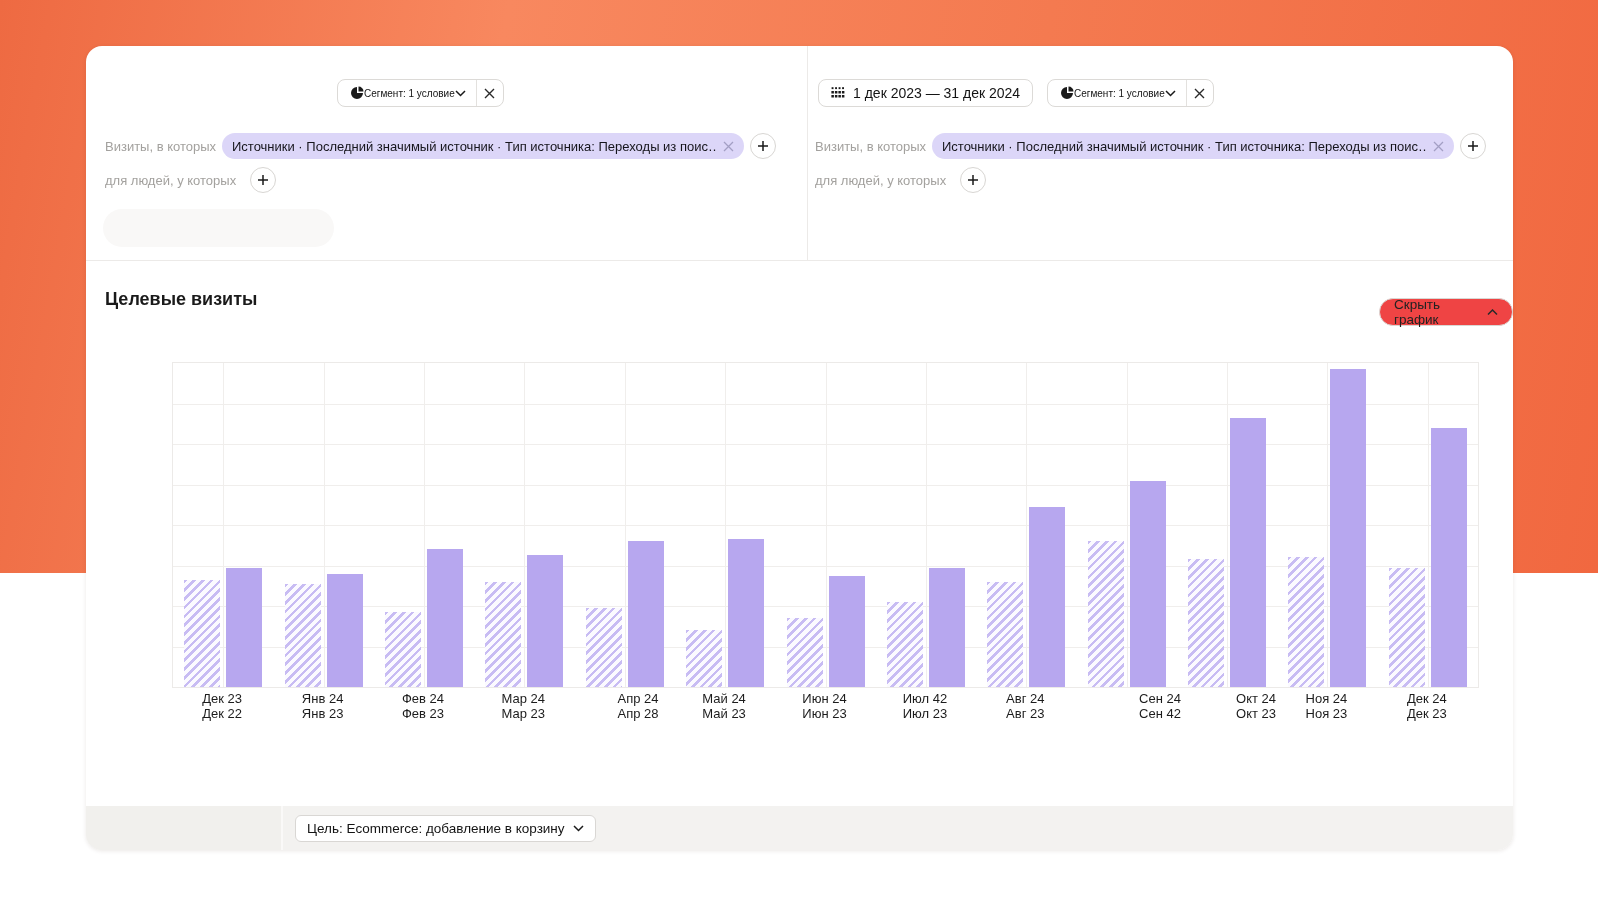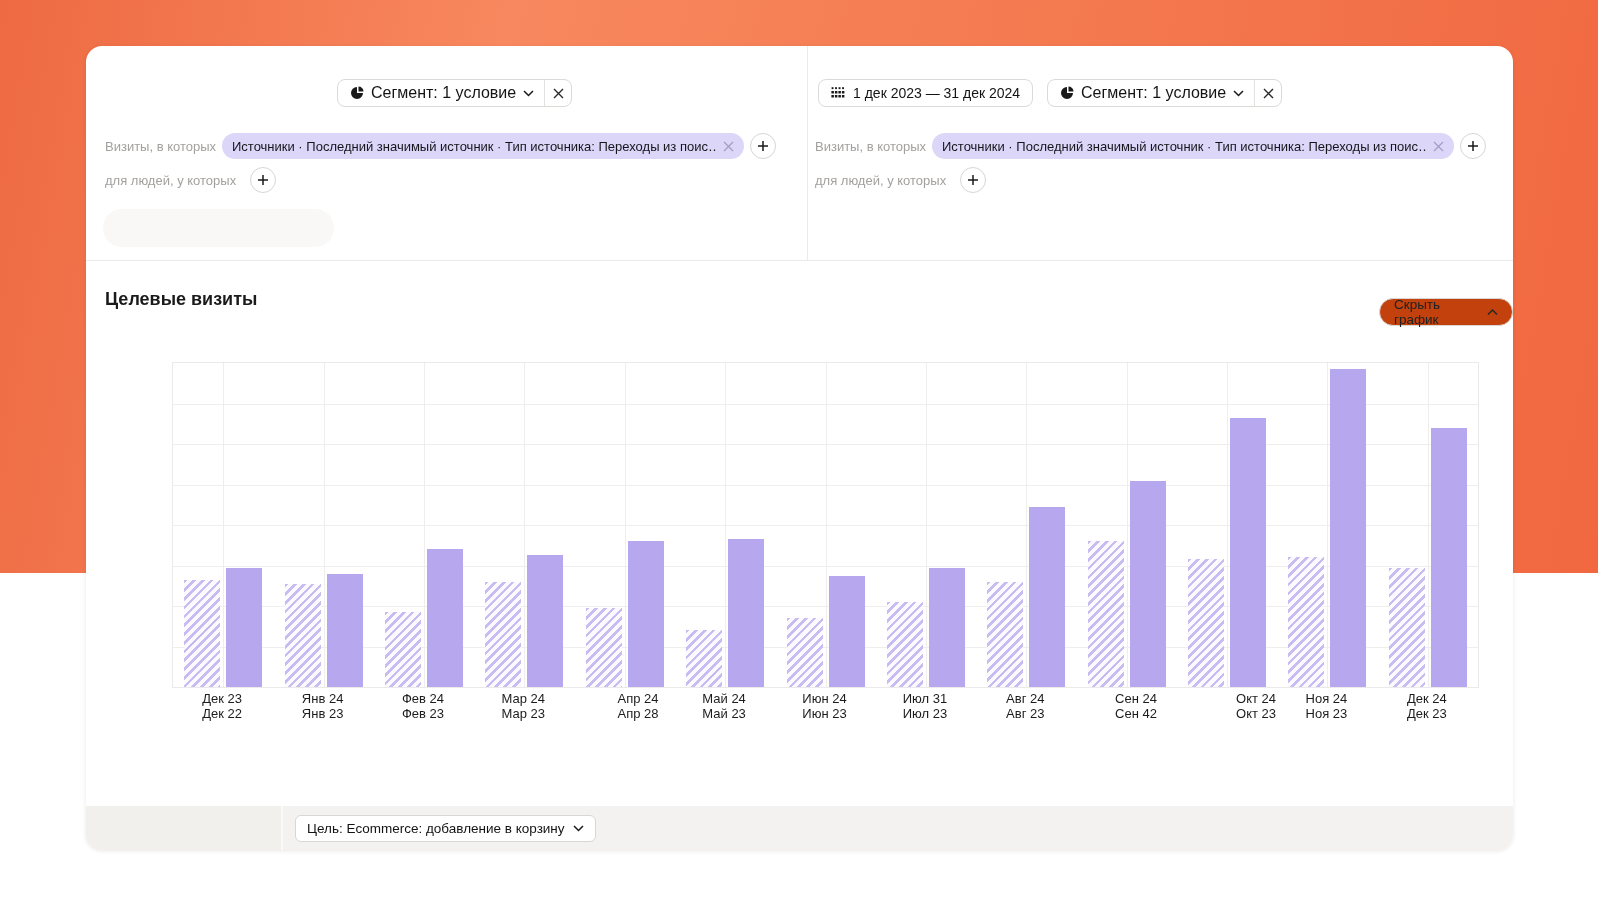--- a/index.html
+++ b/index.html
@@ -14,41 +14,41 @@
     background:#ffffff; border-radius:16px; box-shadow:0 1px 4px rgba(60,30,10,.10); }
 
   .v-divider { position:absolute; left:721px; top:0; width:1px; height:214px; background:#eceae8; }
   .h-divider { position:absolute; left:0; top:214px; width:100%; height:1px; background:#eceae8; }
 
   .ctl-btn { position:absolute; height:28px; display:flex; align-items:center; gap:8px;
     background:#fff; border:1px solid #dcdad7; border-radius:8px; padding:0 12px;
     font-size:14px; color:#141414; white-space:nowrap; cursor:pointer; }
   .seg-ctl { position:absolute; height:28px; display:flex; align-items:stretch;
     background:#fff; border:1px solid #dcdad7; border-radius:8px; cursor:pointer; }
-  .seg-main { display:flex; align-items:center; gap:7px; padding:0 10px 0 12px;
-    font-size:16px; color:#141414; white-space:nowrap;justify-content:center; }
+  .seg-main { display:flex; align-items:center; padding:0 10px 0 12px;
+    font-size:10px; color:#141414; white-space:nowrap;justify-content:center; }
   .seg-x { display:flex; align-items:center; justify-content:center; width:27px;
     border-left:1px solid #e3e1de; }
 
   .row-label { position:absolute; height:26px; display:flex; align-items:center;
     font-size:13px; color:#a3a19e; white-space:nowrap; }
   .chip { position:absolute; height:26px; display:flex; align-items:center; gap:7px;
     background:#dcd6f8; border-radius:13px; padding:0 10px; font-size:13px; color:#16151c;
     white-space:nowrap; overflow:hidden; cursor:pointer; }
   .chip span { overflow:hidden; text-overflow:clip; }
   .plus-btn { position:absolute; width:26px; height:26px; border-radius:50%;
     background:#fff; border:1px solid #d8d6d3; display:flex; align-items:center;
     justify-content:center; cursor:pointer; }
   .ghost { position:absolute; left:17px; top:163px; width:231px; height:38px;
     background:#f9f8f7; border-radius:19px; }
 
   .section-title { position:absolute; left:19px; top:243px; font-size:18px;
     font-weight:bold; color:#1a1a1a; }
   .pill-btn { position:absolute; left:1293px; top:252px; height:28px;
-    display:flex; align-items:center; gap:7px; padding:0 14px; background:#c2410c;
+    display:flex; align-items:center; gap:7px; padding:0 14px; background:#ef4444;
     border:1px solid #d9d7d4; border-radius:14px; font-size:13.5px; color:#222; cursor:pointer; }
 
   .plot { position:absolute; left:86px; top:316px; width:1307px; height:326px;
     border:1px solid #eceae8; background:#fff; }
   .hline { position:absolute; left:0; width:100%; height:1px; background:#f0eeec; }
   .vline { position:absolute; top:0; width:1px; height:100%; background:#f0eeec; }
   .bar { position:absolute; bottom:0; width:36px; }
   .bar-solid { background:#b7a7ef; }
   .bar-hatched { background:repeating-linear-gradient(135deg,
       #c8bcf3 0px, #c8bcf3 2.6px, #fbfaff 2.6px, #fbfaff 6.2px); }
@@ -256,28 +256,28 @@
         </div>
         <div class="xgroup" style="left: 502.1px;">
           <div>Май 24</div>
           <div>Май 23</div>
         </div>
         <div class="xgroup" style="left: 602.5px;">
           <div>Июн 24</div>
           <div>Июн 23</div>
         </div>
         <div class="xgroup" style="left: 702.9px;">
-          <div>Июл 31</div>
+          <div>Июл 42</div>
           <div>Июл 23</div>
         </div>
         <div class="xgroup" style="left: 803.3px;">
           <div>Авг 24</div>
           <div>Авг 23</div>
         </div>
-        <div class="xgroup" style="left: 914px; text-align: center;">
+        <div class="xgroup" style="left: 938px; text-align: center;">
           <div>Сен 24</div>
           <div>Сен 42</div>
         </div>
         <div class="xgroup" style="left: 1004px; text-align: right;">
           <div>Окт 24</div>
           <div>Окт 23</div>
         </div>
         <div class="xgroup" style="left: 1104.4px;">
           <div>Ноя 24</div>
           <div>Ноя 23</div>

